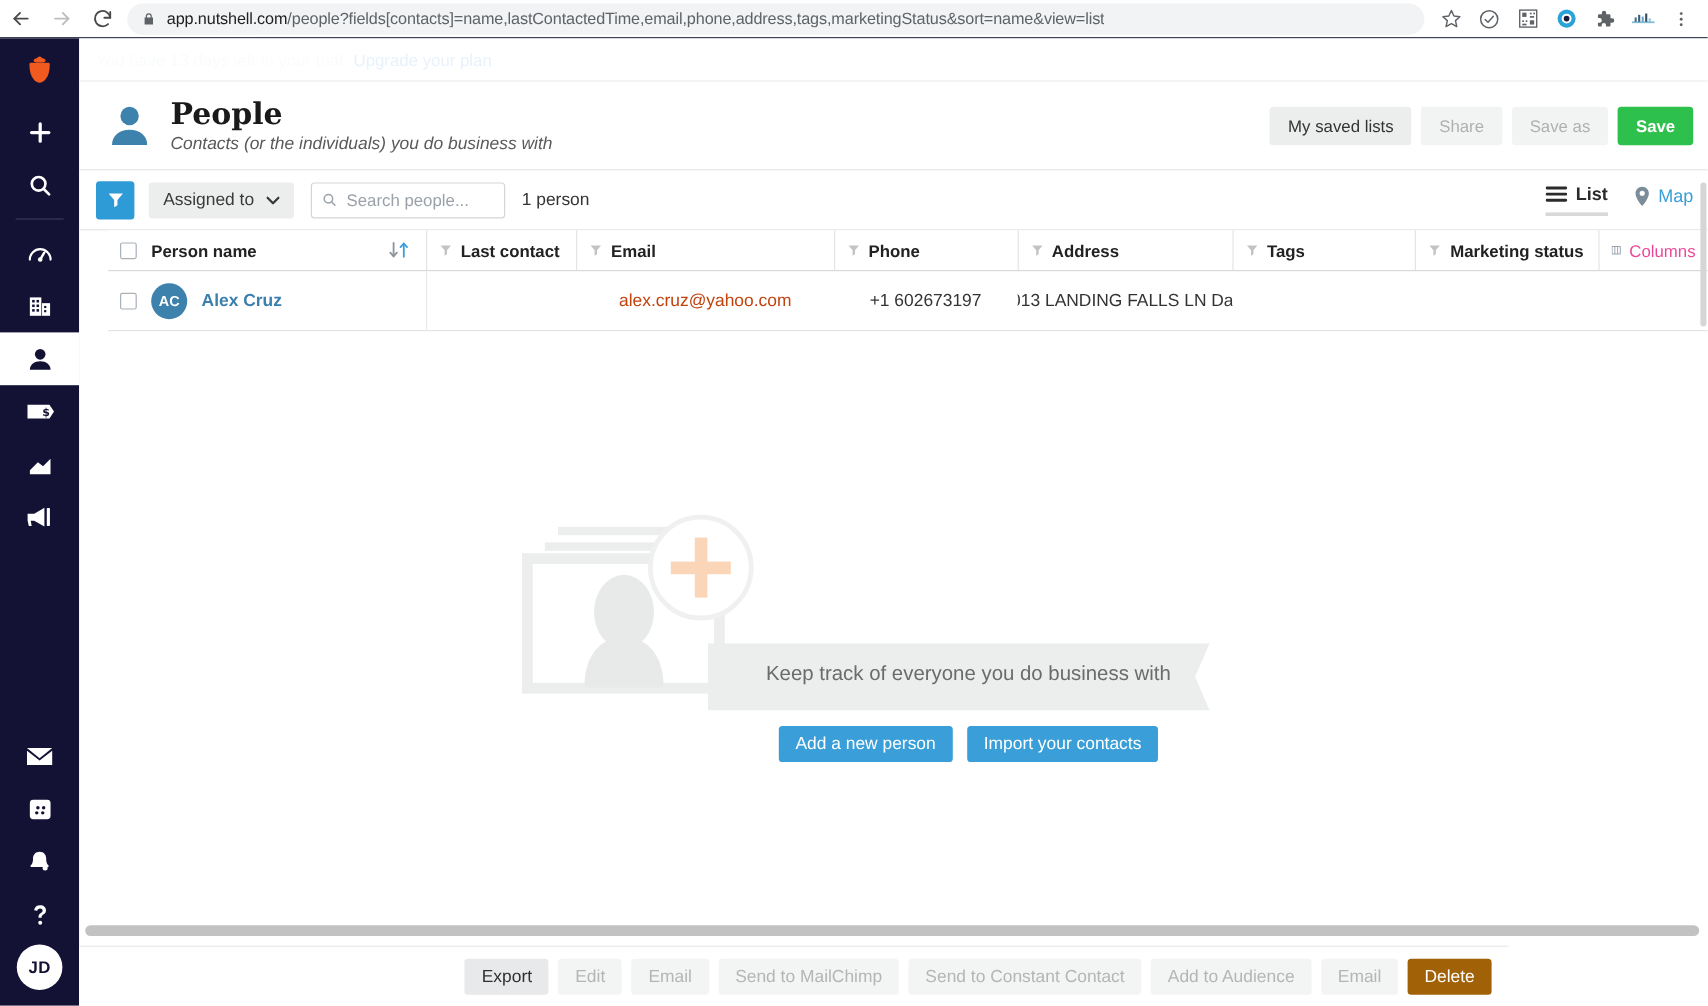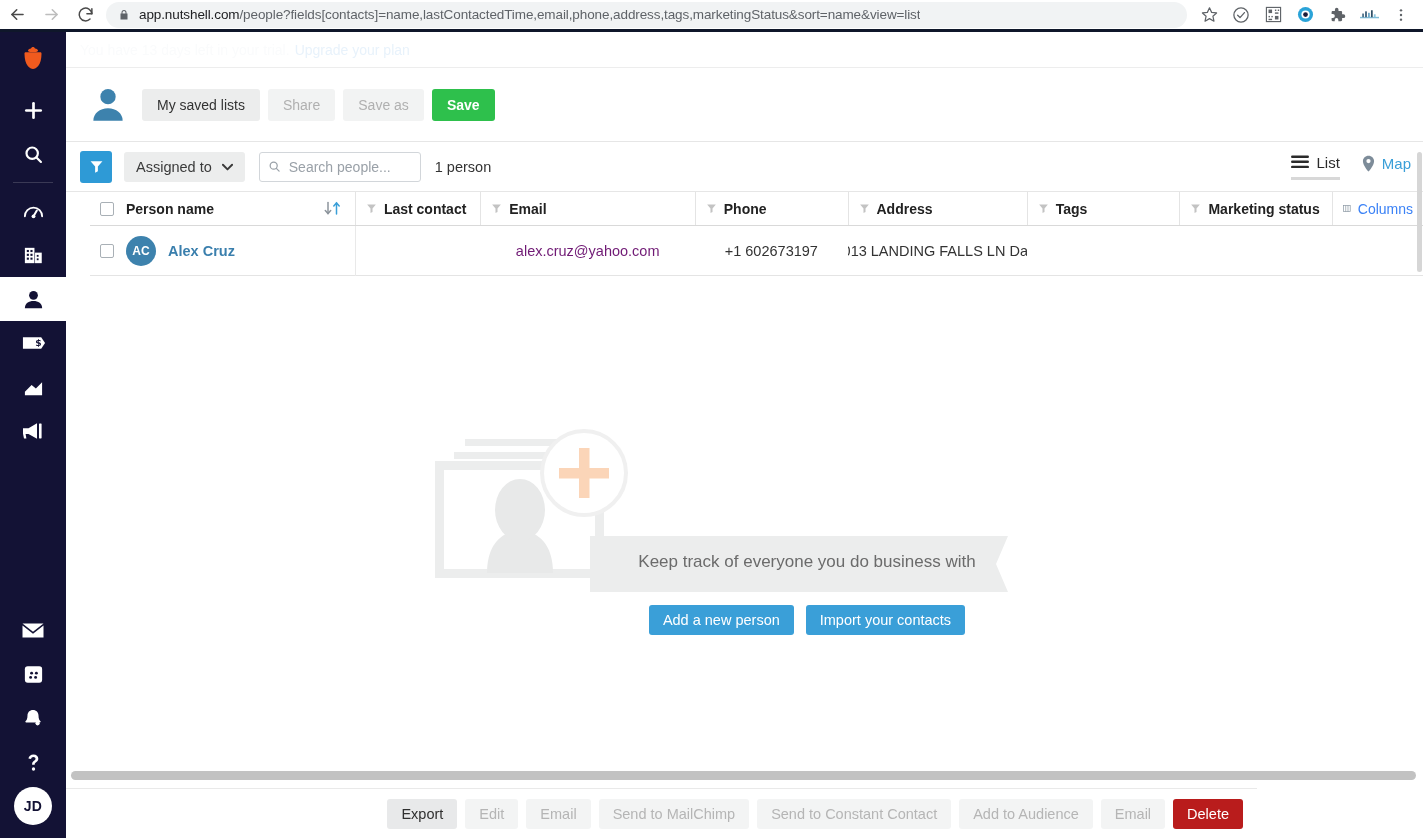--- a/index.html
+++ b/index.html
@@ -9,21 +9,21 @@
     background: #ffffff;
     overflow: hidden;
   }
 
   
   .browser-bar {
     position: absolute; top: 0; left: 0;
     width: 1423px; height: 32px;
     background: #ffffff;
     display: flex; align-items: center;
-    border-bottom: 3px solid #0f172a;
+    border-bottom: 1px solid #0f172a;
   }
   .nav-btn {
     width: 34px; height: 30px;
     display: flex; align-items: center; justify-content: center;
     color: #4a4a4a;
   }
   .nav-btn.disabled { color: #bdbdbd; }
   .nav-btn svg { display: block; }
   .omnibox {
     flex: 1; height: 26px; margin: 0 6px 0 4px;
@@ -151,38 +151,38 @@
     font-size: 14px; color: #333;
     background: transparent;
   }
   .search-box input::placeholder { color: #9aa1a8; }
   .count-text { font-size: 14.5px; color: #333333; }
   .view-toggle { margin-left: auto; display: flex; align-items: center; gap: 22px; }
   .vt-item {
     display: flex; align-items: center; gap: 7px;
     font-size: 15px; padding-bottom: 6px;
   }
-  .vt-item.active { color: #2b2b2b; font-weight: normal; border-bottom: 3px solid #d8d8d8; }
+  .vt-item.active { color: #2b2b2b; font-weight: bold; border-bottom: 3px solid #d8d8d8; }
   .vt-item.link { color: #3a9fd8; }
 
   
   .table-wrap { position: relative; margin-left: 24px; }
   .thead {
     display: flex; height: 34px;
     background: #ffffff; border-bottom: 1px solid #d9d9d9;
     font-size: 14px; color: #222222; font-weight: bold;
   }
   .th {
     display: flex; align-items: center;
     padding: 0 10px; border-left: 1px solid #e4e4e4;
     white-space: nowrap; overflow: hidden;
   }
   .th:first-child { border-left: none; }
   .th .th-funnel { color: #c3c3c3; margin-right: 7px; flex: none; }
-  .th-cols { color: #3b82f6; font-weight: normal; gap: 7px; }
+  .th-cols { color: #ec4899; font-weight: normal; gap: 7px; }
   .th-cols .cols-ic { color: #8b98a4; }
   .sort-ic { margin-left: auto; display: flex; align-items: center; }
 
   .trow {
     display: flex; height: 50px; align-items: center;
     border-bottom: 1px solid #e4e4e4;
     font-size: 14.5px; color: #333333;
   }
   .td {
     display: flex; align-items: center; height: 50px;
@@ -194,21 +194,21 @@
     border: 1px solid #a9b0b6; border-radius: 2px;
     background: #ffffff; flex: none;
   }
   .row-avatar {
     width: 30px; height: 30px; border-radius: 50%;
     background: #3d82ad; color: #ffffff;
     display: flex; align-items: center; justify-content: center;
     font-size: 12px; font-weight: bold; margin: 0 12px 0 0; flex: none;
   }
   .link-blue { color: #3a7fad; font-weight: bold; }
-  .link-blue-n { color: #701a75; font-weight: normal; }
+  .link-blue-n { color: #c2410c; font-weight: normal; }
 
   
   .c-name   { width: 297px; }
   .c-last   { width: 139px; }
   .c-email  { width: 240px; }
   .c-phone  { width: 170px; }
   .c-addr   { width: 200px; }
   .c-tags   { width: 170px; }
   .c-mkt    { width: 170px; }
   .c-cols   { width: 100px; }
@@ -260,21 +260,21 @@
     padding-right: 14px; gap: 8px;
   }
   .btn-bb {
     height: 30px; padding: 0 14px;
     border: none; border-radius: 3px;
     font-family: "Liberation Sans", sans-serif;
     font-size: 14.5px;
   }
   .bb-on { background: #e8e9ea; color: #2f2f2f; cursor: pointer; }
   .bb-off { background: #f3f4f4; color: #b5b5b5; cursor: default; }
-  .bb-del { background: #b91c1c; color: #ffffff; cursor: pointer; }
+  .bb-del { background: #a16207; color: #ffffff; cursor: pointer; }
   .vscroll {
     position: absolute; right: 0; top: 0;
     width: 7px; height: 806px; background: transparent;
   }
   .vscroll-thumb {
     position: absolute; right: 1px; top: 120px;
     width: 5px; height: 120px;
     background: #d6d6d6; border-radius: 3px;
   }
 </style>
@@ -471,20 +471,24 @@
   <div class="trial-banner">
     <span class="tb-text">You have 13 days left in your trial.</span>
     <span class="tb-link">Upgrade your plan</span>
   </div>
 
   <div class="page-header">
     <svg class="ph-icon" width="40" height="42" viewBox="0 0 24 24" fill="currentColor">
       <circle cx="12" cy="7" r="4.6"></circle>
         <path d="M3.2 21.5c0-4.7 3.9-7.6 8.8-7.6s8.8 2.9 8.8 7.6z"></path>
     </svg>
+    <div class="ph-titles">
+      <div class="ph-title">People</div>
+      <div class="ph-sub">Contacts (or the individuals) you do business with</div>
+    </div>
     <div class="ph-actions">
       <button class="btn btn-grey">My saved lists</button>
       <button class="btn btn-grey-disabled">Share</button>
       <button class="btn btn-grey-disabled">Save as</button>
       <button class="btn btn-green">Save</button>
     </div>
   </div>
 
   <div class="toolbar">
     <div class="funnel-btn">

